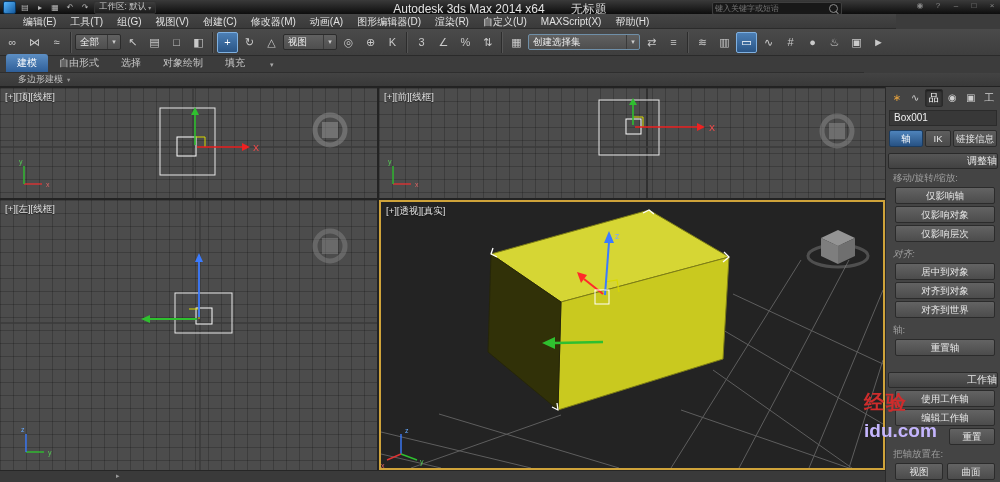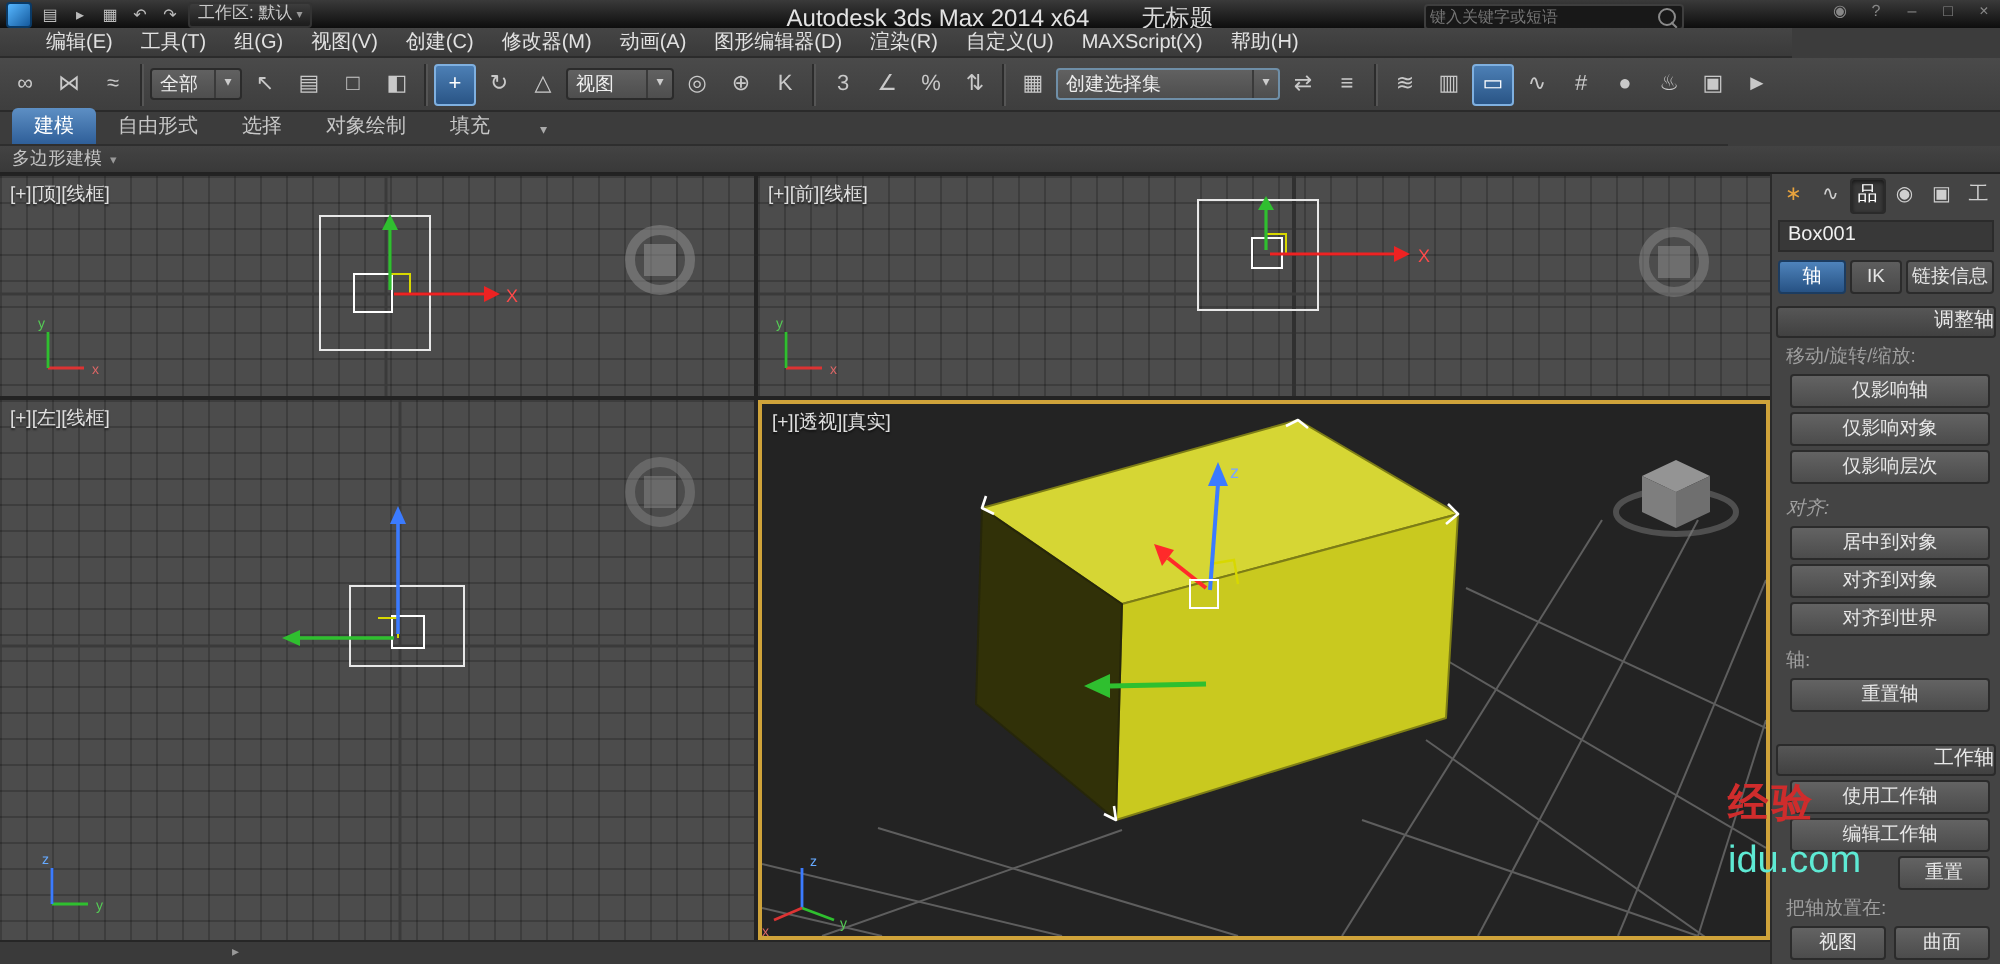--- a/index.html
+++ b/index.html
@@ -28,21 +28,21 @@
   .ti{width:19px;height:19px;line-height:19px;text-align:center;font-size:11px;color:#c9c9c9;border:1px solid transparent;border-radius:2px;flex:0 0 auto;}
   .ti.active{background:linear-gradient(#4c7fb5,#2a5586);border:1px solid #7fb0e0;color:#fff;}
   .sep{width:1px;height:21px;background:#2c2c2c;border-right:1px solid #555;margin:0 2px;flex:0 0 auto;}
   .combo{height:16px;background:linear-gradient(#616161,#4e4e4e);border:1px solid #2b2b2b;border-radius:2px;display:flex;align-items:center;color:#eee;font-size:9.5px;padding-left:4px;box-sizing:border-box;flex:0 0 auto;}
   .combo .caret{margin-left:auto;width:12px;text-align:center;color:#ccc;font-size:7px;border-left:1px solid #3a3a3a;align-self:stretch;line-height:14px;}
   
   #ribbon-tabs{position:absolute;left:0;top:56px;width:864px;height:17px;background:#3c3c3c;border-bottom:1px solid #2e2e2e;display:flex;align-items:flex-end;padding-left:6px;box-sizing:border-box;}
   .rtab{padding:2px 11px;font-size:10px;color:#c8c8c8;}
   .rtab.active{background:linear-gradient(#5d8fc4,#2f5f99);color:#fff;border-radius:3px 3px 0 0;}
   .rtab-overflow{margin-left:8px;font-size:7px;color:#aaa;padding:3px 6px;}
-  #ribbon-panelbar{position:absolute;left:0;top:73px;width:1000px;height:14px;background:linear-gradient(#434343,#393939);border-bottom:1px solid #222;display:flex;align-items:center;padding-left:6px;box-sizing:border-box;}
+  #ribbon-panelbar{position:absolute;left:0;top:73px;width:1000px;height:14px;background:linear-gradient(#434343,#393939);border-bottom:1px solid #222;display:flex;align-items:center;padding-left:18px;box-sizing:border-box;}
   #ribbon-panelbar .pl{font-size:9px;color:#c2c2c2;margin-right:4px;}
   #ribbon-panelbar .caret2{font-size:6.5px;color:#999;}
   
   #viewport-area{position:absolute;left:0;top:87px;width:885px;height:383px;background:#232323;}
   .viewport{position:absolute;overflow:hidden;background-color:#4c4c4c;
     background-image:linear-gradient(rgba(0,0,0,0.20) 1px,transparent 1px),linear-gradient(90deg,rgba(0,0,0,0.20) 1px,transparent 1px);
     background-size:13px 13px;}
   #vp-persp{background:linear-gradient(#575757,#424242);background-image:none;border:2px solid #cfa33a;box-sizing:border-box;}
   .vp-label{position:absolute;left:5px;top:3px;font-size:9.5px;color:#e0e0e0;z-index:3;text-shadow:0 1px 1px rgba(0,0,0,.5);}
   .vp-svg{position:absolute;left:0;top:0;z-index:1;}
@@ -64,21 +64,21 @@
   #cp-place-row{display:flex;gap:4px;margin:2px 5px 2px 9px;}
   #cp-place-row .cpb{margin:0;flex:1;}
   
   #timeline{position:absolute;left:0;top:470px;width:885px;height:12px;background:#3a3a3a;border-top:1px solid #262626;box-sizing:border-box;}
   #tl-track{position:absolute;left:2px;top:2px;width:860px;height:8px;background:#2e2e2e;border:1px solid #242424;border-radius:2px;}
   #tl-handle{position:absolute;left:14px;top:0px;width:96px;height:8px;line-height:8px;background:linear-gradient(#666,#4d4d4d);border:1px solid #777;border-radius:2px;text-align:center;font-size:8px;color:#e8e8e8;}
   #tl-nub{position:absolute;left:116px;top:1px;font-size:7px;color:#999;}
   
   #watermark{position:absolute;left:864px;top:392px;z-index:9;pointer-events:none;line-height:1;}
   #wm1{color:#cf2c2c;font-size:20px;font-weight:bold;letter-spacing:2px;}
-  #wm2{color:#5eead4;font-size:19px;margin-top:9px;}
+  #wm2{color:#c4b5fd;font-size:19px;margin-top:9px;font-weight:bold;}
 </style>
 </head>
 <body>
 
 <div id="app">
 
   <div id="titlebar">
     <div class="appicon"></div>
     <span class="qai">▤</span>
     <span class="qai">▸</span>

